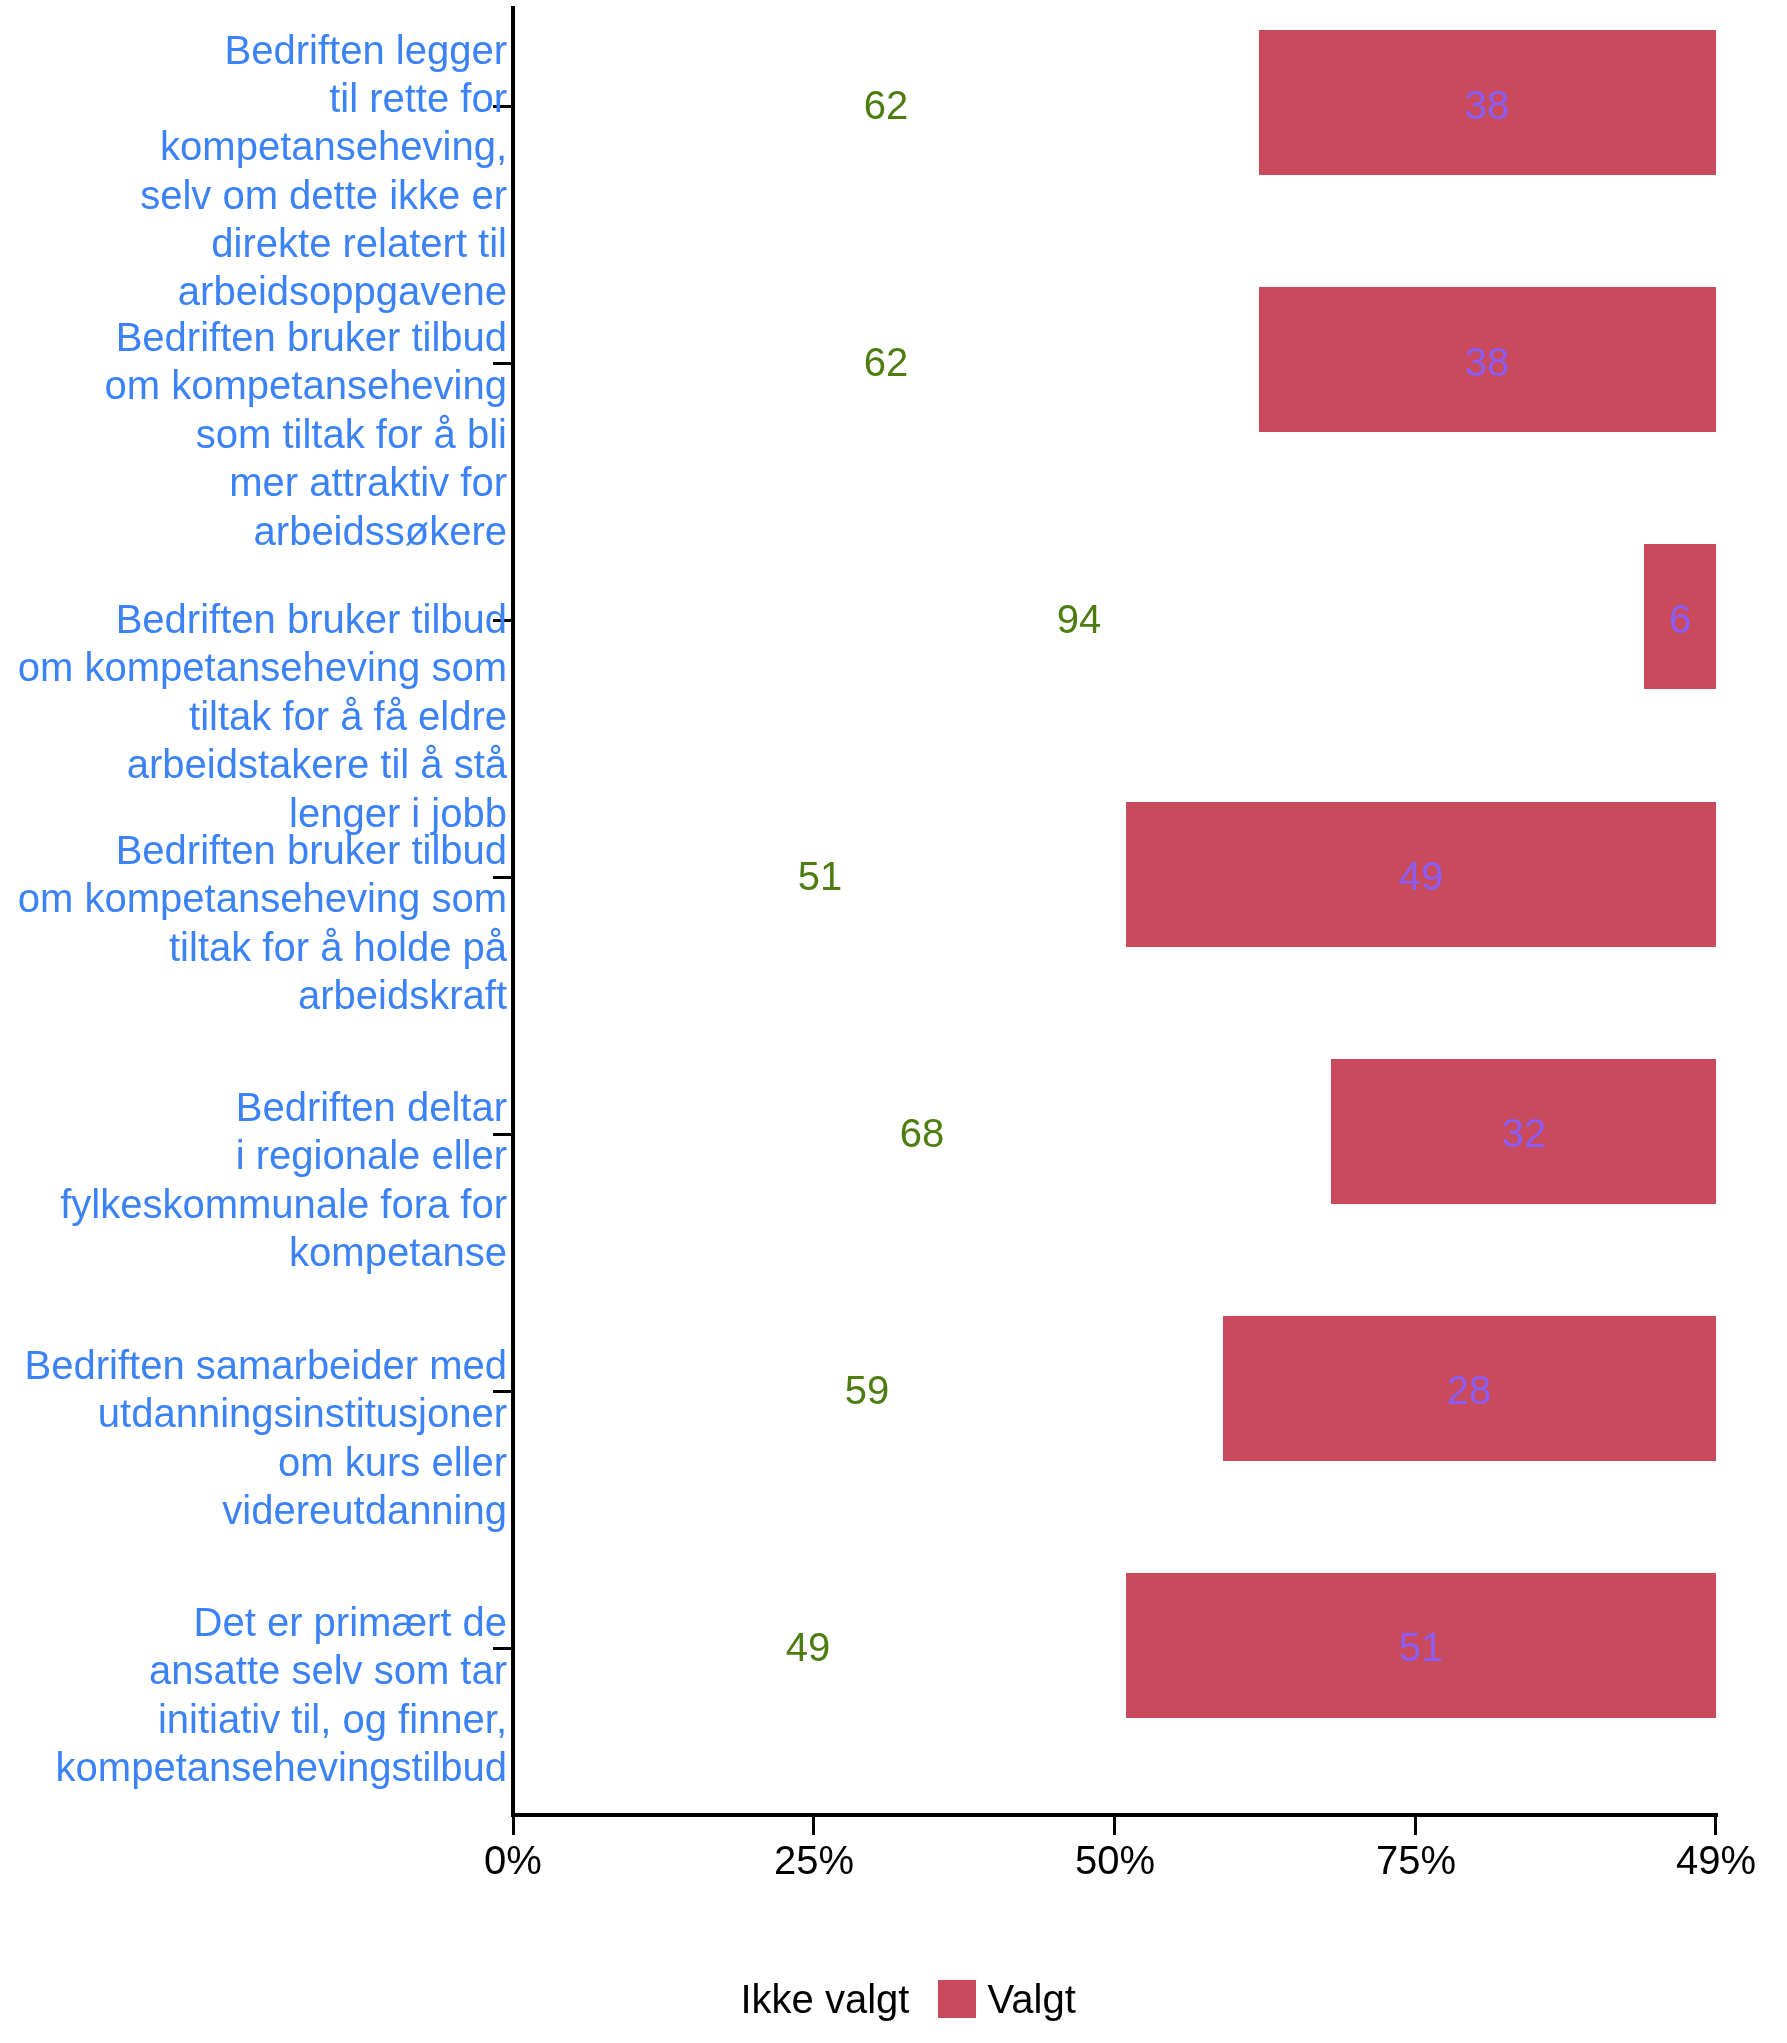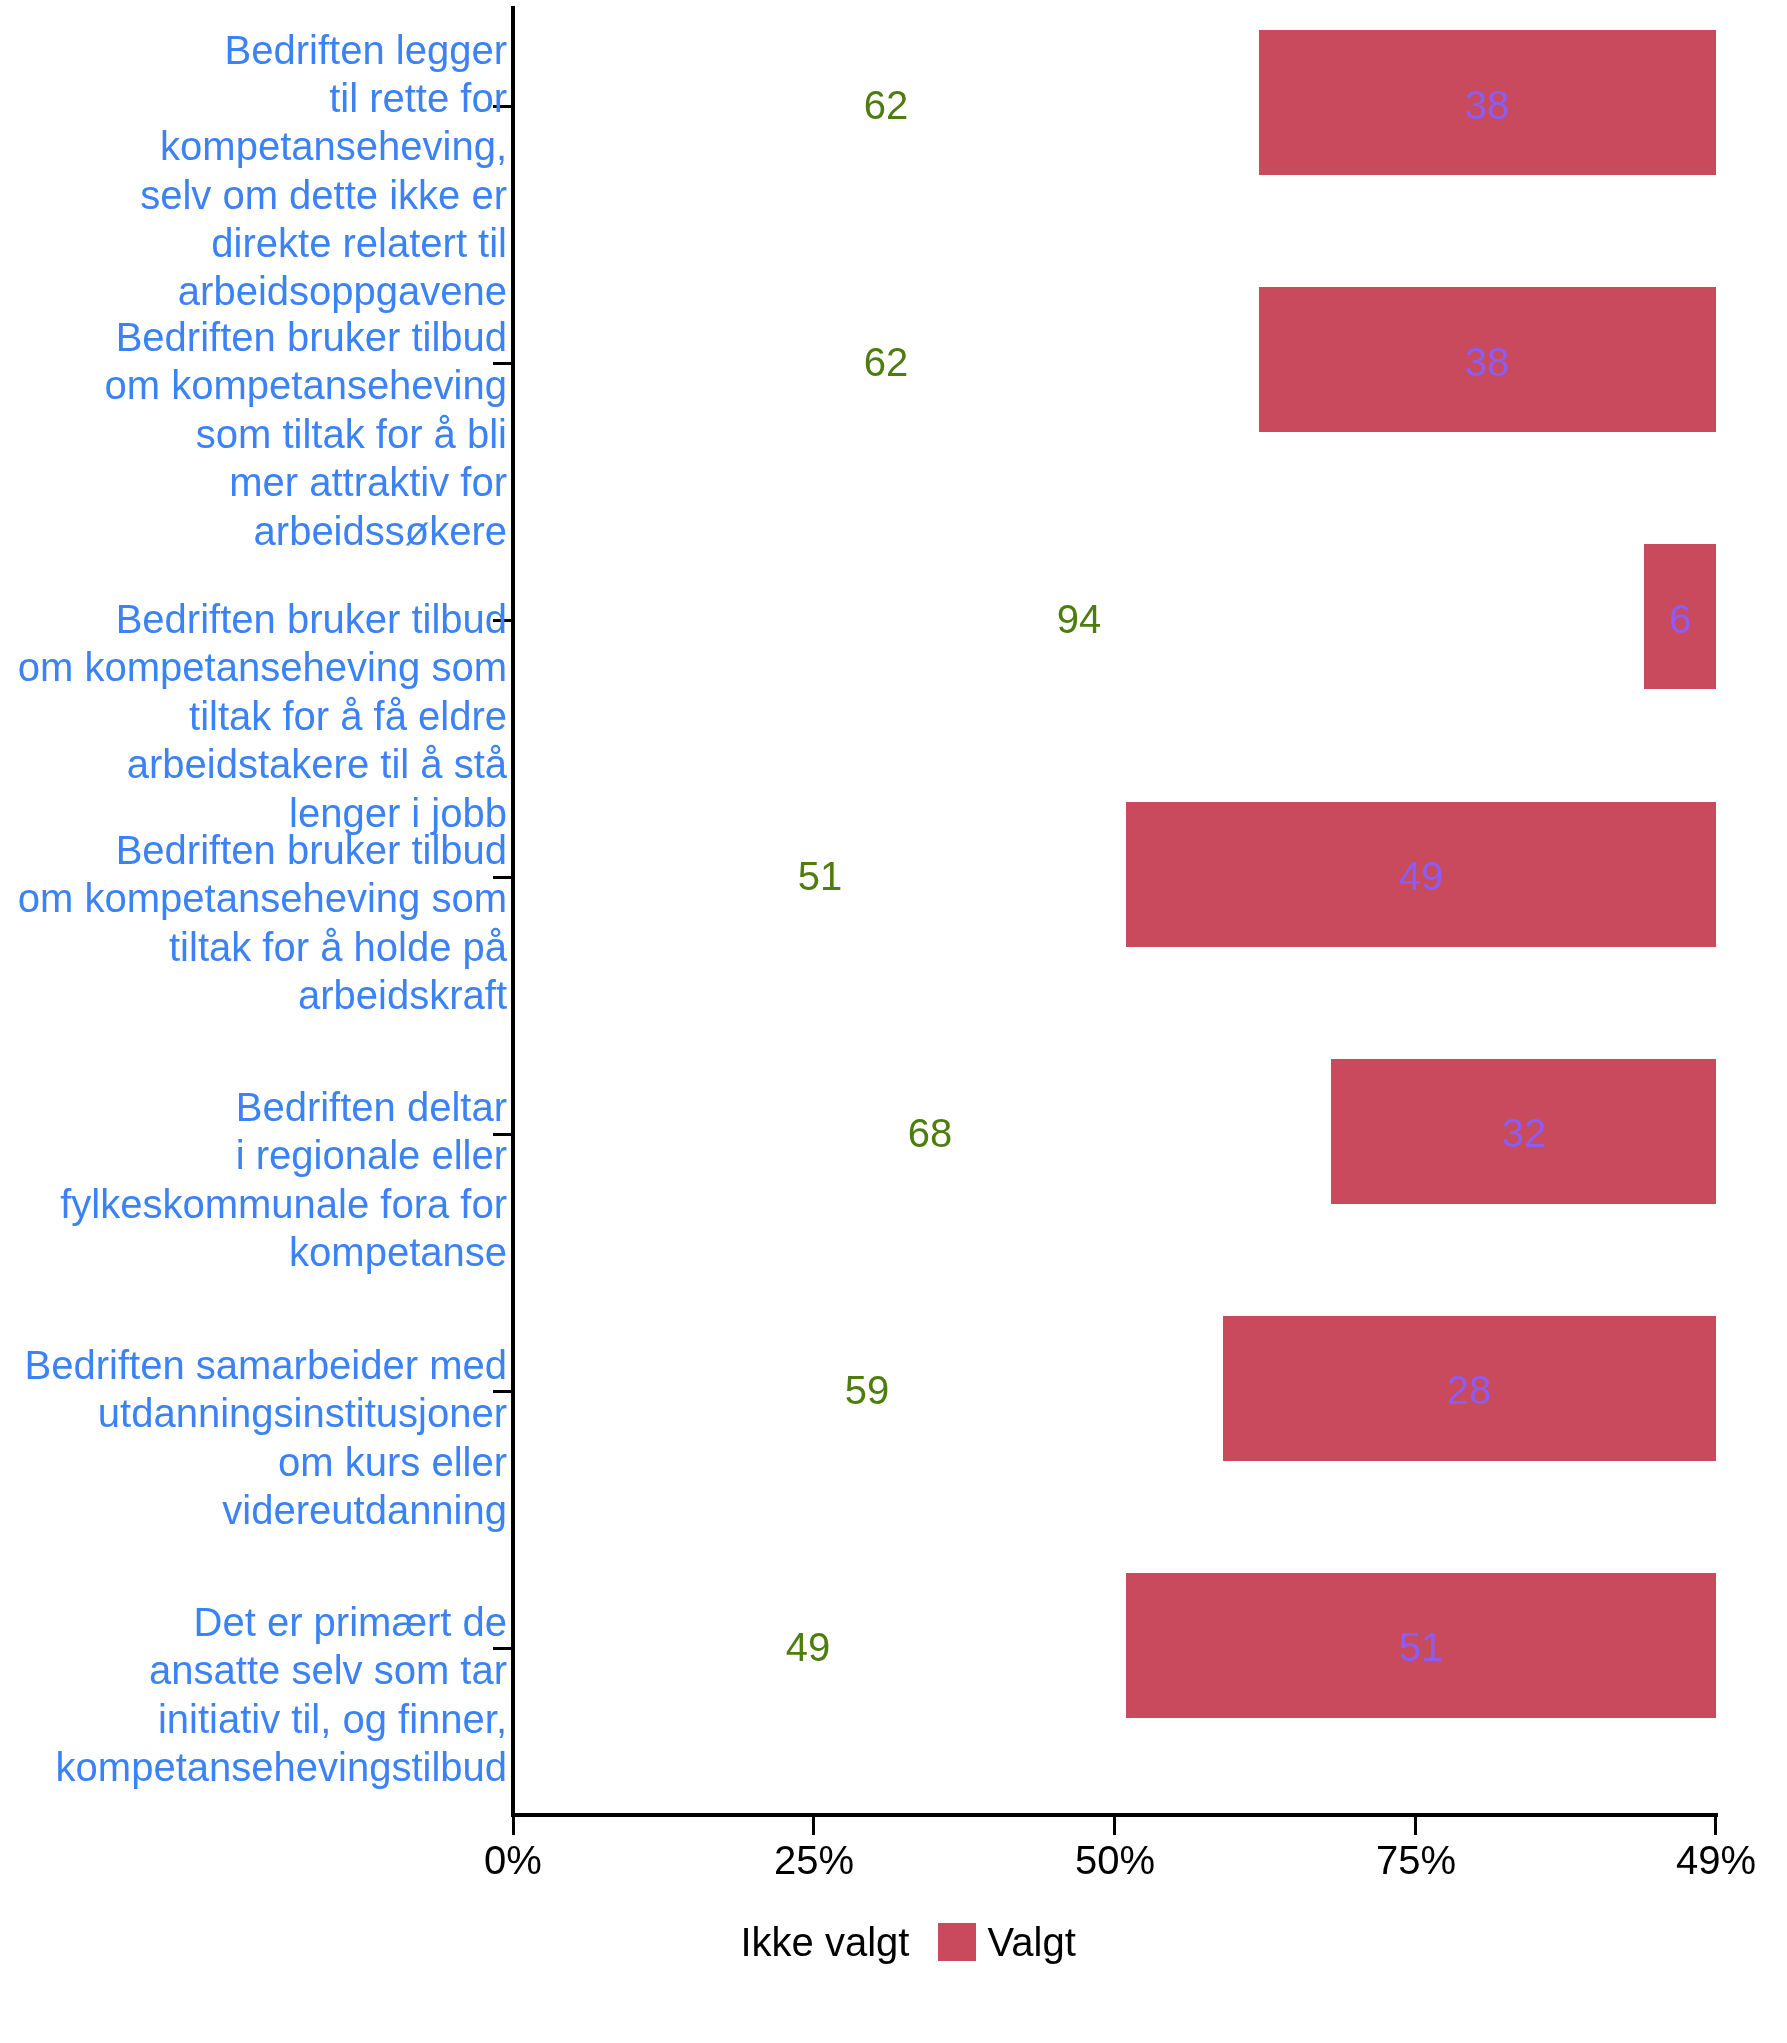--- a/index.html
+++ b/index.html
@@ -90,21 +90,21 @@
     font-size: 40px;
     color: #8b5cf6;
     transform: translate(-50%, -50%);
     white-space: nowrap;
   }
 
   
   .legend {
     position: absolute;
     left: 0;
-    top: 1914px;
+    top: 1971px;
     width: 1788px;
     height: 56px;
     display: flex;
     align-items: center;
     justify-content: center;
     gap: 8px;
   }
   .legend-item {
     display: flex;
     align-items: center;
@@ -195,21 +195,21 @@
     <div class="value-left" style="left:820px; top:876px;">51</div>
     <div class="value-right" style="left:1421px; top:876px;">49</div>
   </div>
 
   <div class="row">
     <div class="cat-label" style="top:1083px;">Bedriften deltar
 i regionale eller
 fylkeskommunale fora for
 kompetanse</div>
     <div class="bar" style="left:1331px; top:1059px; width:385px; height:145px;"></div>
-    <div class="value-left" style="left:922px; top:1133px;margin-left:8px;">68</div>
+    <div class="value-left" style="left:922px; top:1133px;">68</div>
     <div class="value-right" style="left:1524px; top:1133px;">32</div>
   </div>
 
   <div class="row">
     <div class="cat-label" style="top:1341px;">Bedriften samarbeider med
 utdanningsinstitusjoner
 om kurs eller
 videreutdanning</div>
     <div class="bar" style="left:1223px; top:1316px; width:493px; height:145px;"></div>
     <div class="value-left" style="left:867px; top:1390px;">59</div>

